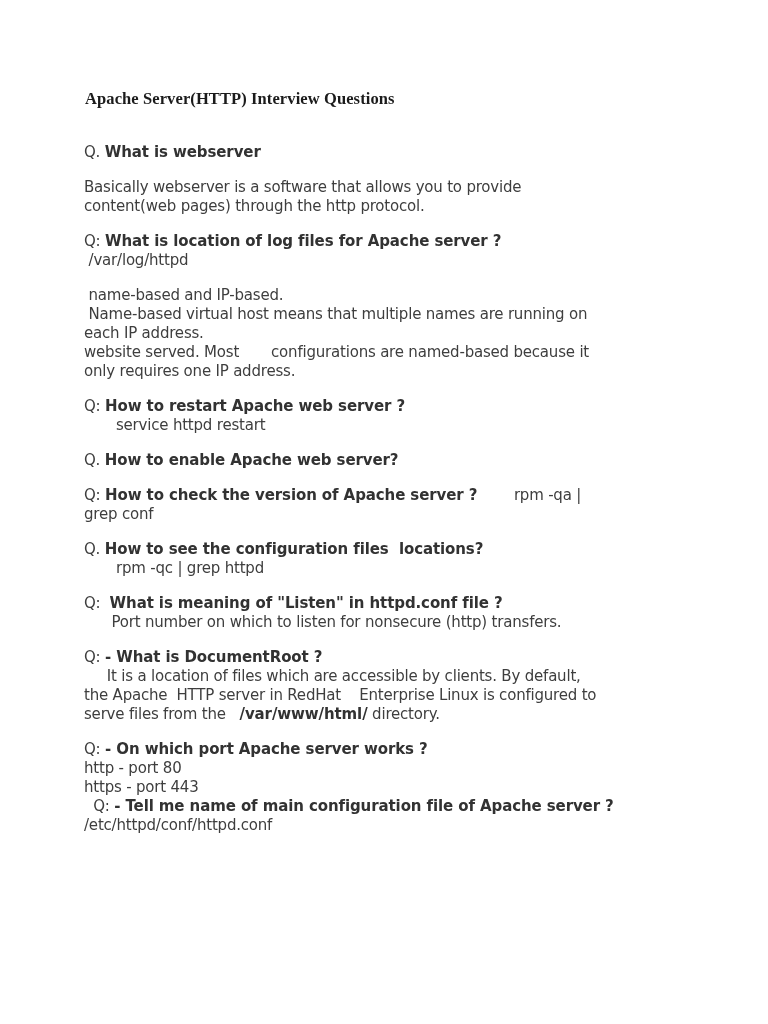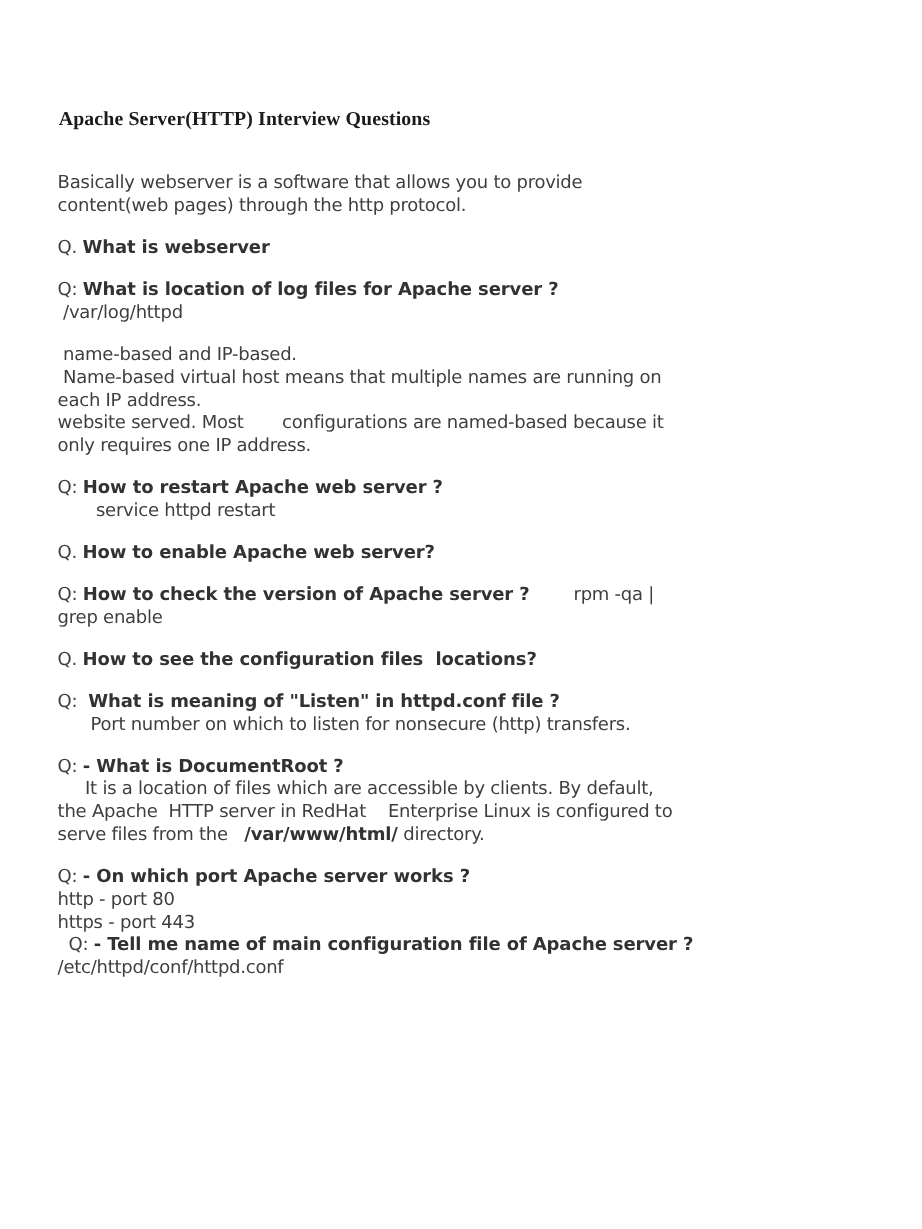--- a/index.html
+++ b/index.html
@@ -2,21 +2,21 @@
 <html><head>
 <meta charset="utf-8">
 <style>
   html,body{margin:0;padding:0;background:#ffffff;}
   body{width:768px;height:1024px;overflow:hidden;}
   .page{
     position:relative;
     width:672px;height:1024px;
     background:#ffffff;
     box-sizing:border-box;
-    padding:88px 40px 0 48px;
+    padding:88px 40px 0 84px;
     font-family:"DejaVu Sans","Liberation Sans",sans-serif;
   }
   .doc-title{
     margin:0 0 33px 1px;
     font-family:"Liberation Serif","DejaVu Serif",serif;
     font-weight:bold;
     font-size:16.5px;
     line-height:22px;
     color:#1b1b1b;
     letter-spacing:0.1px;
@@ -34,25 +34,25 @@
   .seg{color:inherit;}
   .seg.bold{font-weight:bold;color:#323232;letter-spacing:-0.1px;}
 </style>
 </head>
 <body>
 
 <div class="page">
   <h1 class="doc-title">Apache Server(HTTP) Interview Questions</h1>
   <div class="doc-body">
       <div class="block">
+        <div class="line"><span class="seg">Q. </span><span class="seg bold">What is webserver</span></div>
+      </div>
+      <div class="block">
         <div class="line"><span class="seg">Basically webserver is a software that allows you to provide</span></div>
         <div class="line"><span class="seg">content(web pages) through the http protocol.</span></div>
-      </div>
-      <div class="block">
-        <div class="line"><span class="seg">Q. </span><span class="seg bold">What is webserver</span></div>
       </div>
       <div class="block">
         <div class="line"><span class="seg">Q: </span><span class="seg bold">What is location of log files for Apache server ?</span></div>
         <div class="line"><span class="seg"> /var/log/httpd</span></div>
       </div>
       <div class="block">
         <div class="line"><span class="seg"> name-based and IP-based.</span></div>
         <div class="line"><span class="seg"> Name-based virtual host means that multiple names are running on</span></div>
         <div class="line"><span class="seg">each IP address.</span></div>
         <div class="line"><span class="seg">website served. Most       configurations are named-based because it</span></div>
@@ -60,24 +60,25 @@
       </div>
       <div class="block">
         <div class="line"><span class="seg">Q: </span><span class="seg bold">How to restart Apache web server ?</span></div>
         <div class="line"><span class="seg">       service httpd restart</span></div>
       </div>
       <div class="block">
         <div class="line"><span class="seg">Q. </span><span class="seg bold">How to enable Apache web server?</span></div>
       </div>
       <div class="block">
         <div class="line"><span class="seg">Q: </span><span class="seg bold">How to check the version of Apache server ?</span><span class="seg">        rpm -qa |</span></div>
-        <div class="line"><span class="seg">grep enable</span></div>
+        <div class="line"><span class="seg">grep conf</span></div>
       </div>
       <div class="block">
         <div class="line"><span class="seg">Q. </span><span class="seg bold">How to see the configuration files  locations?</span></div>
+        <div class="line"><span class="seg">       rpm -qc | grep httpd</span></div>
       </div>
       <div class="block">
         <div class="line"><span class="seg">Q:  </span><span class="seg bold">What is meaning of "Listen" in httpd.conf file ?</span></div>
         <div class="line"><span class="seg">      Port number on which to listen for nonsecure (http) transfers.</span></div>
       </div>
       <div class="block">
         <div class="line"><span class="seg">Q: </span><span class="seg bold">- What is DocumentRoot ?</span></div>
         <div class="line"><span class="seg">     It is a location of files which are accessible by clients. By default,</span></div>
         <div class="line"><span class="seg">the Apache  HTTP server in RedHat    Enterprise Linux is configured to</span></div>
         <div class="line"><span class="seg">serve files from the   </span><span class="seg bold">/var/www/html/</span><span class="seg"> directory.</span></div>

